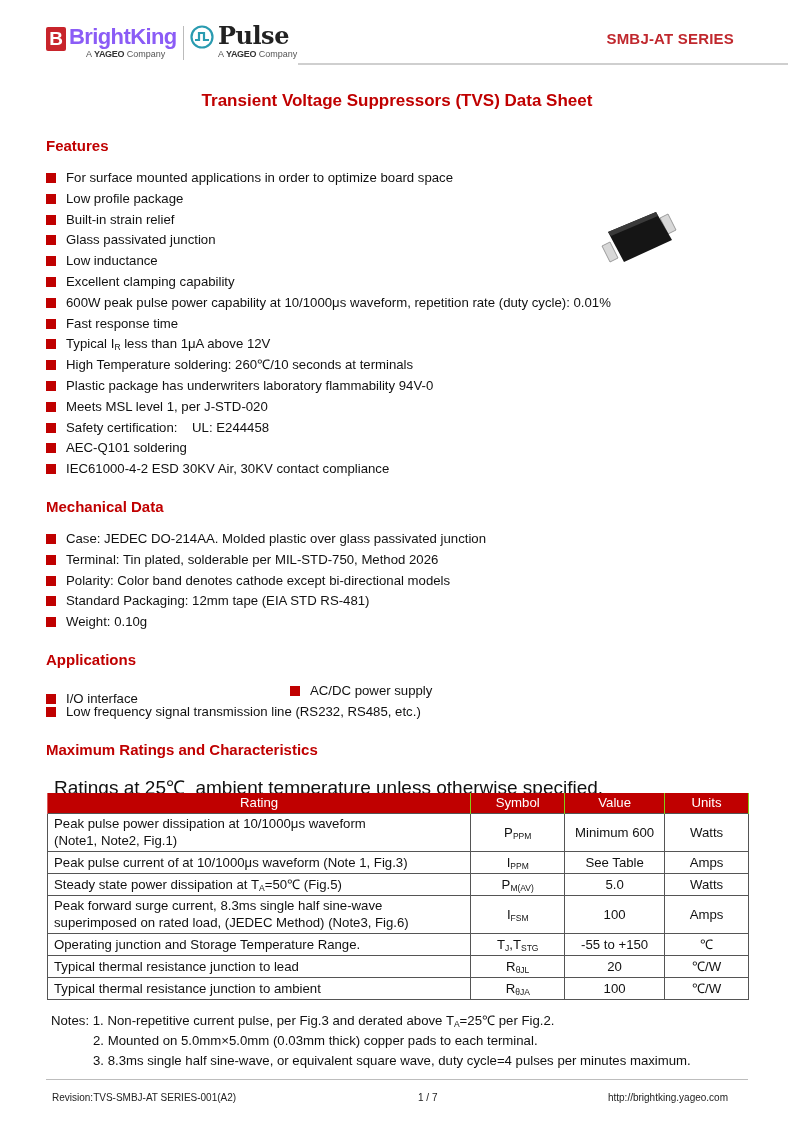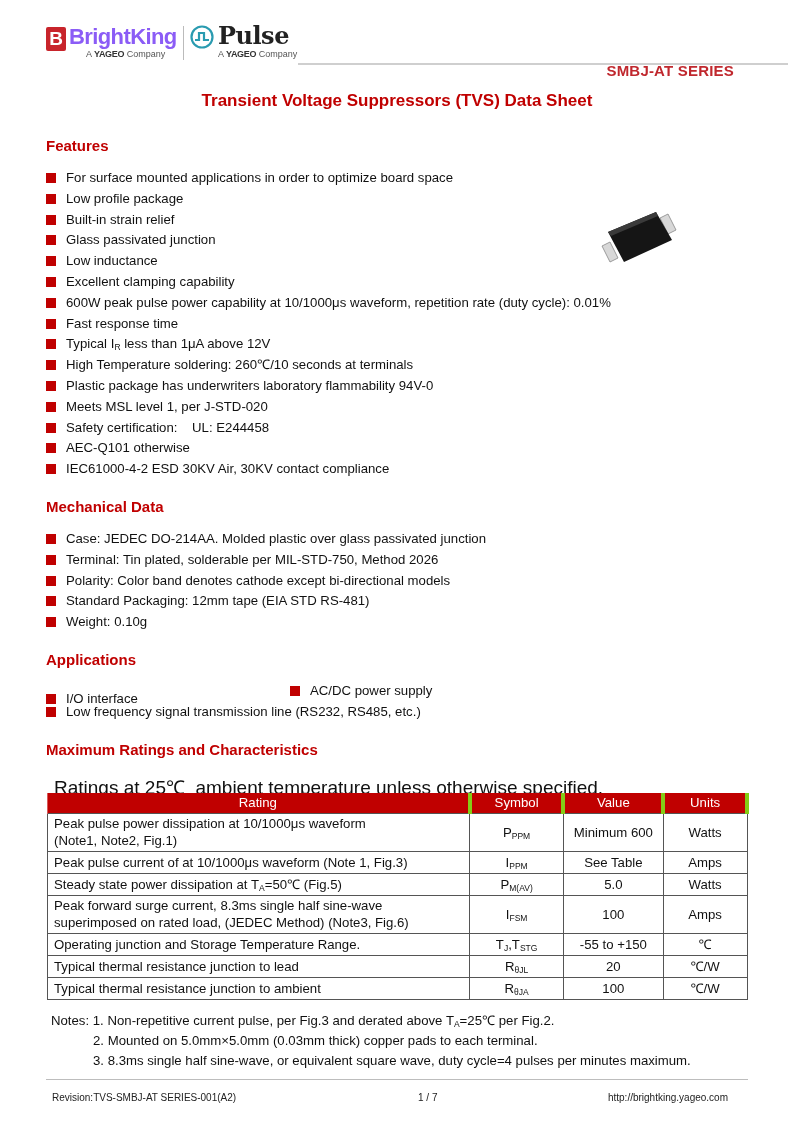--- a/index.html
+++ b/index.html
@@ -36,21 +36,21 @@
     }
     .pl-name {
       position: absolute; left: 28px; top: -3px; font-size: 24px; font-weight: bold;
       color: #222; font-family: "DejaVu Serif", serif; letter-spacing: -0.5px; white-space: nowrap;
     }
     .pl-sub {
       position: absolute; left: 28px; top: 25px; font-size: 9px; color: #555; white-space: nowrap;
     }
     .series {
       position: absolute; right: 14px; top: 10px; color: #c0282e; font-weight: bold;
-      font-size: 15px; letter-spacing: 0.2px; margin-top: 32px;
+      font-size: 15px; letter-spacing: 0.2px;
     }
     .header-rule {
       position: absolute; left: 252px; top: 43px; width: 490px; height: 2px; background: #cfcfcf;
     }
 
     .doc-title {
       position: absolute; left: 0; top: 91px; width: 794px; text-align: center;
       color: #c00000; font-weight: bold; font-size: 17px;
     }
     .section-title {
@@ -76,21 +76,21 @@
     }
 
     .ratings-note { position: absolute; left: 54px; top: 774px; font-size: 19px; }
 
     table.ratings {
       position: absolute; left: 47px; top: 793px; width: 702px;
       border-collapse: collapse; font-size: 13.2px;
     }
     table.ratings th {
       background: #c00000; color: #fff; font-weight: normal; height: 20px;
-      border-left: 1px solid #d85a5a; border-right: 4px solid #84cc16; text-align: center;
+      border-left: 1px solid #d85a5a; border-right: 1px solid #84cc16; text-align: center;
       padding: 0;
     }
     table.ratings td {
       border: 1px solid #555; padding: 1px 6px; vertical-align: middle; line-height: 17px;
     }
     table.ratings td.c { text-align: center; padding: 1px 2px; }
     table.ratings tr.r2 td { height: 38px; }
     table.ratings tr.r1 td { height: 22px; }
     .col-rating { width: 424px; }
     .col-symbol { width: 94px; }
@@ -145,21 +145,21 @@
   <li><span class="bullet"></span><span>Glass passivated junction</span></li>
   <li><span class="bullet"></span><span>Low inductance</span></li>
   <li><span class="bullet"></span><span>Excellent clamping capability</span></li>
   <li><span class="bullet"></span><span>600W peak pulse power capability at 10/1000μs waveform, repetition rate (duty cycle): 0.01%</span></li>
   <li><span class="bullet"></span><span>Fast response time</span></li>
   <li><span class="bullet"></span><span>Typical I</span><sub>R</sub><span> less than 1μA above 12V</span></li>
   <li><span class="bullet"></span><span>High Temperature soldering: 260℃/10 seconds at terminals</span></li>
   <li><span class="bullet"></span><span>Plastic package has underwriters laboratory flammability 94V-0</span></li>
   <li><span class="bullet"></span><span>Meets MSL level 1, per J-STD-020</span></li>
   <li><span class="bullet"></span><span style="white-space:pre">Safety certification:    UL: E244458</span></li>
-  <li><span class="bullet"></span><span>AEC-Q101 otherwise</span></li>
+  <li><span class="bullet"></span><span>AEC-Q101 soldering</span></li>
   <li><span class="bullet"></span><span>IEC61000-4-2 ESD 30KV Air, 30KV contact compliance</span></li>
 </ul>
 
 <svg class="component" viewBox="0 0 82 60">
   <polygon points="4,38 12,34 20,50 12,54" fill="#d8d8d8" stroke="#888" stroke-width="0.8"></polygon>
   <polygon points="62,10 70,6 78,22 70,26" fill="#d8d8d8" stroke="#888" stroke-width="0.8"></polygon>
   <polygon points="10,24 58,4 74,32 26,54" fill="#151515"></polygon>
   <polygon points="10,24 58,4 60,8 13,28" fill="#3a3a3a"></polygon>
 </svg>
 

